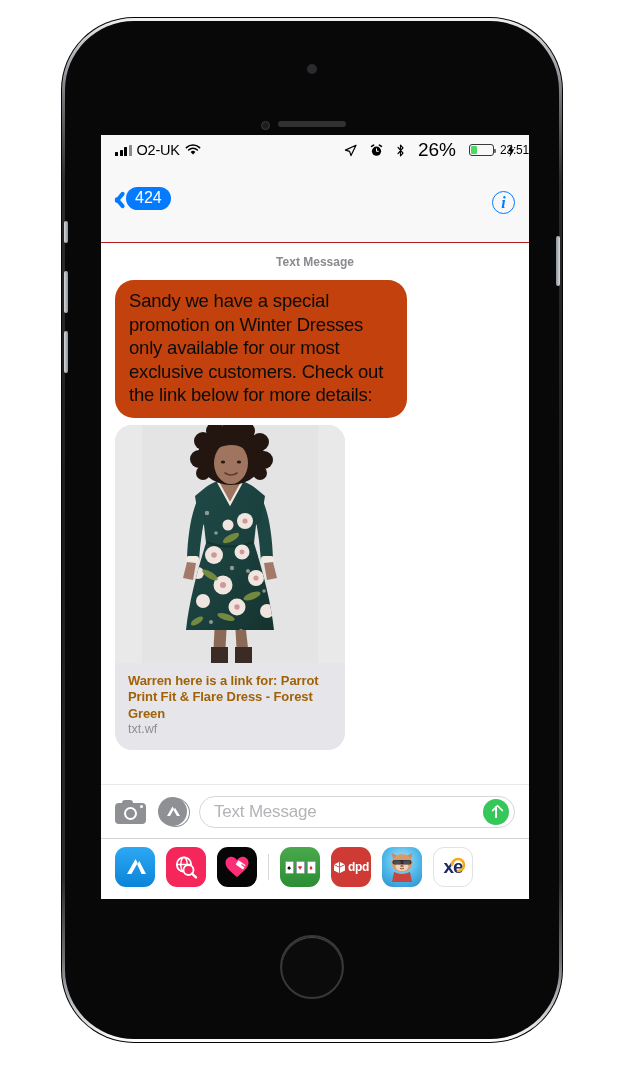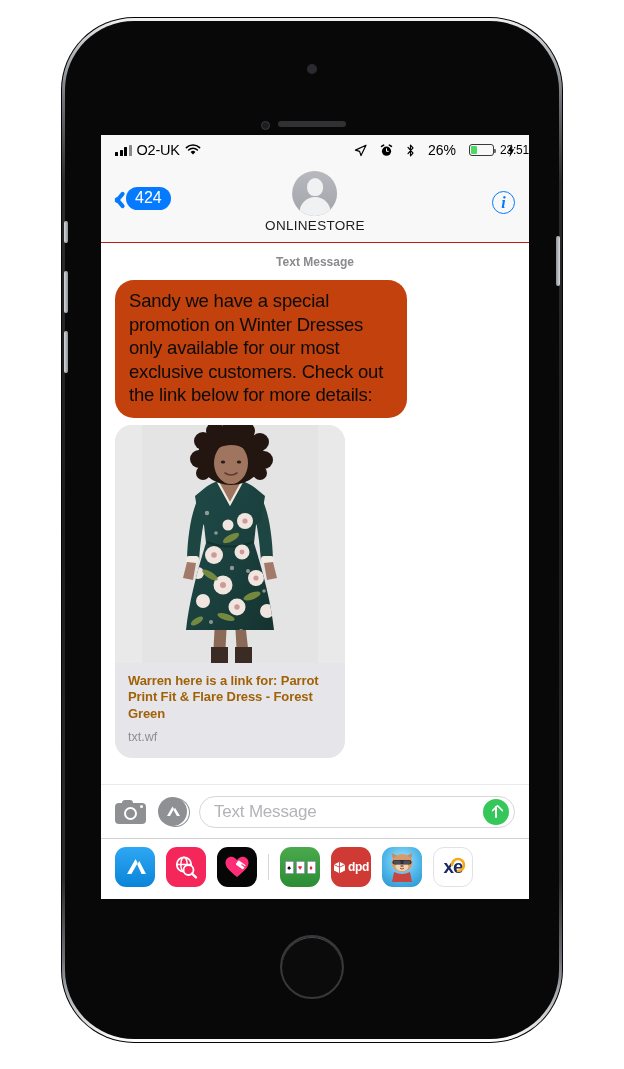--- a/index.html
+++ b/index.html
@@ -93,21 +93,21 @@
     position: relative;
   }
   .sb-left { display: flex; align-items: center; gap: 5px; }
   .sb-center {
     position: absolute; left: 0; right: 0; text-align: right;
     font-size: 12px; font-weight: 400; letter-spacing: -0.2px;
     pointer-events: none;
   }
   .sb-right {
     margin-left: auto; display: flex; align-items: center; gap: 13px;
-    font-size: 14px;
+    font-size: 19px;
   }
   .sig-bars { display: flex; align-items: flex-end; gap: 1.5px; height: 11px; }
   .sig-bars i { display: block; width: 3px; background: #000; border-radius: .5px; }
   .sig-bars i:nth-child(1) { height: 4px; }
   .sig-bars i:nth-child(2) { height: 6px; }
   .sig-bars i:nth-child(3) { height: 8.5px; }
   .sig-bars i:nth-child(4) { height: 11px; background: #8b8b8e; }
   .carrier { font-size: 14.5px; letter-spacing: -0.2px; }
   .battery {
     width: 25px; height: 12px; border: 1.2px solid #3a3a3a;
@@ -206,21 +206,21 @@
   .card-media .photo-bg {
     position: absolute; left: 27px; right: 27px; top: 0; bottom: 0;
     background: linear-gradient(180deg,#e4e4e4 0%, #dedede 60%, #d9d9d9 100%);
   }
   .card-text { padding: 10px 13px 14px; }
   .card-title {
     font-size: 13px; font-weight: 700; line-height: 16.5px;
     color: #a16207; letter-spacing: -0.1px;
   }
   .card-domain {
-    margin-top: 8px; font-size: 12.5px; color: #8e8e93;
+    margin-top: 0; font-size: 12.5px; color: #8e8e93;
   }
 
   
   .inputbar {
     height: 54px; background: #fff;
     display: flex; align-items: center; gap: 12px;
     padding: 0 14px;
     border-top: 1px solid #eaeaea;
   }
   .icon-camera { width: 31px; height: 24px; position: relative; cursor: pointer; }
@@ -369,27 +369,20 @@
                   <path d="M5 0 L0.8 7.2 H3.4 L2.6 13 L7.2 5.3 H4.4 Z" fill="#000"></path>
                 </svg>
             </span>
           </div>
         </div>
 
         <div class="navbar">
           <div class="back-group">
             <span class="chev-back"></span>
             <span class="badge-count">424</span>
-          </div>
-          <div class="contact">
-            <div class="avatar">
-              <span class="head"></span>
-                <span class="body"></span>
-            </div>
-            <div class="contact-name">ONLINESTORE</div>
           </div>
           <div class="info-btn">i</div>
         </div>
 
         <div class="conversation">
           <div class="timestamp">
             <div class="ts-label">Text Message</div>
           </div>
 
           <div class="bubble">Sandy we have a special promotion on Winter Dresses only available for our most exclusive customers. Check out the link below for more details:</div>

